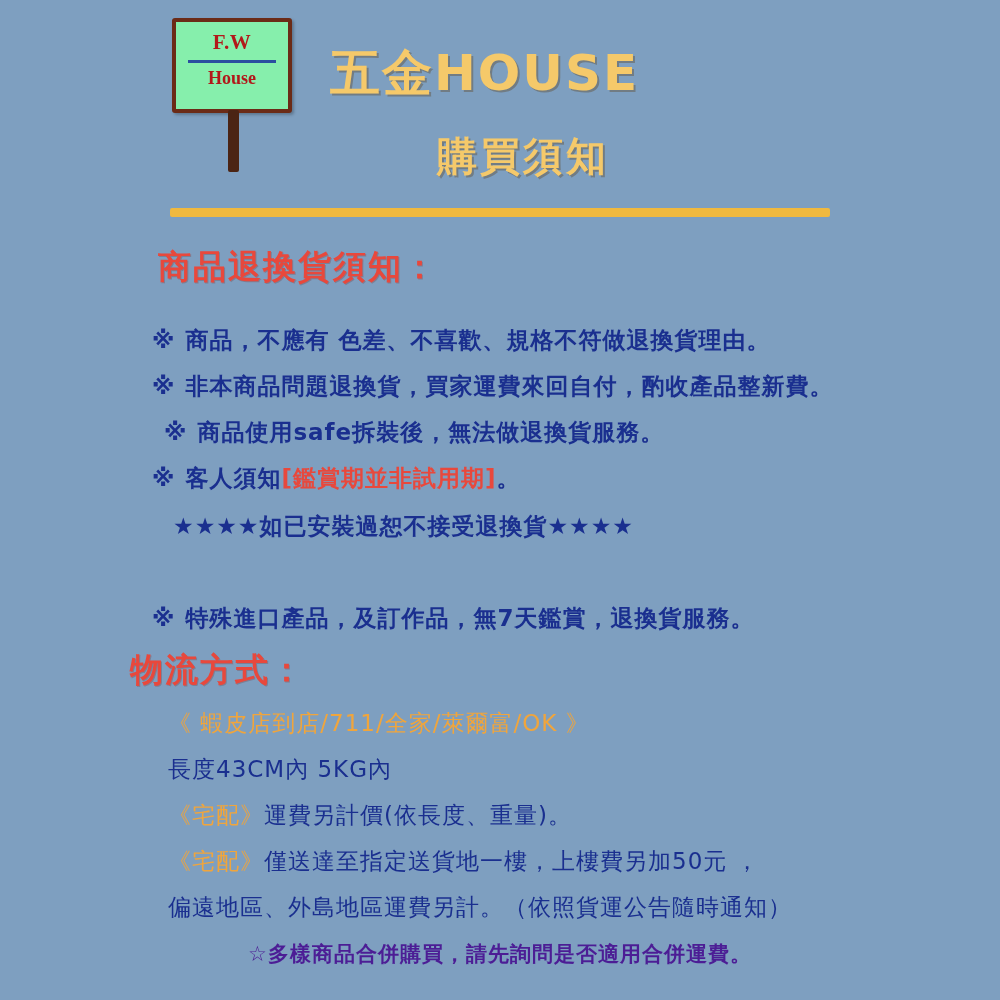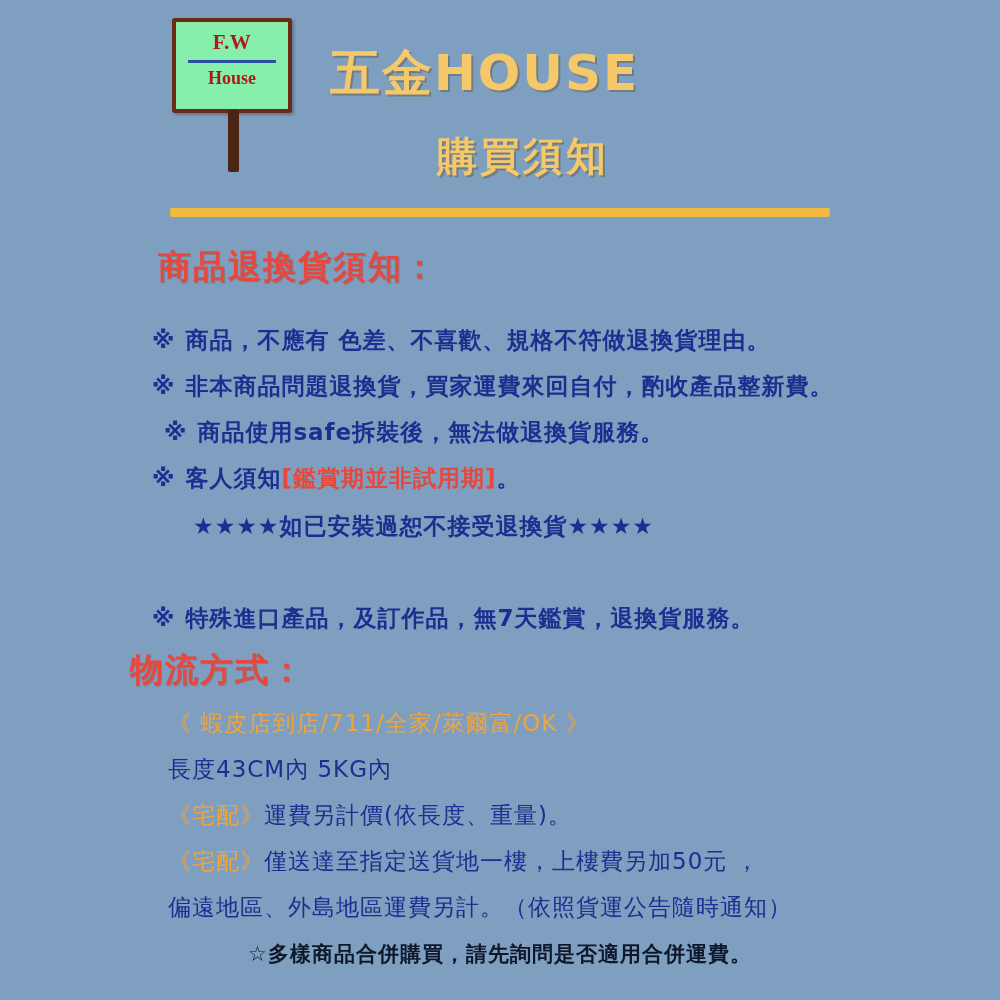--- a/index.html
+++ b/index.html
@@ -133,42 +133,41 @@
   .center-line {
     position: absolute;
     width: 807px;
     left: 0;
     text-align: center;
     font-size: 23px;
     font-weight: bold;
     color: #1a2f8f;
     letter-spacing: 1px;
     font-family: "DejaVu Sans", sans-serif;
-    padding-left: 20px;
   }
   .ship-line {
     position: absolute;
     font-size: 23px;
     font-weight: normal;
     color: #1a2f8f;
     letter-spacing: 1px;
     white-space: nowrap;
     font-family: "DejaVu Sans", sans-serif;
   }
   .orange {
     color: #f0a53c;
   }
   .footer-note {
     position: absolute;
     width: 1000px;
     left: 0;
     text-align: center;
     font-size: 21px;
     font-weight: bold;
-    color: #0f172a;
+    color: #4c1d95;
     letter-spacing: 1px;
     font-family: "DejaVu Sans", sans-serif;
   }
 </style>
 </head>
 <body>
 
 <div id="page">
 
   <div class="header">

